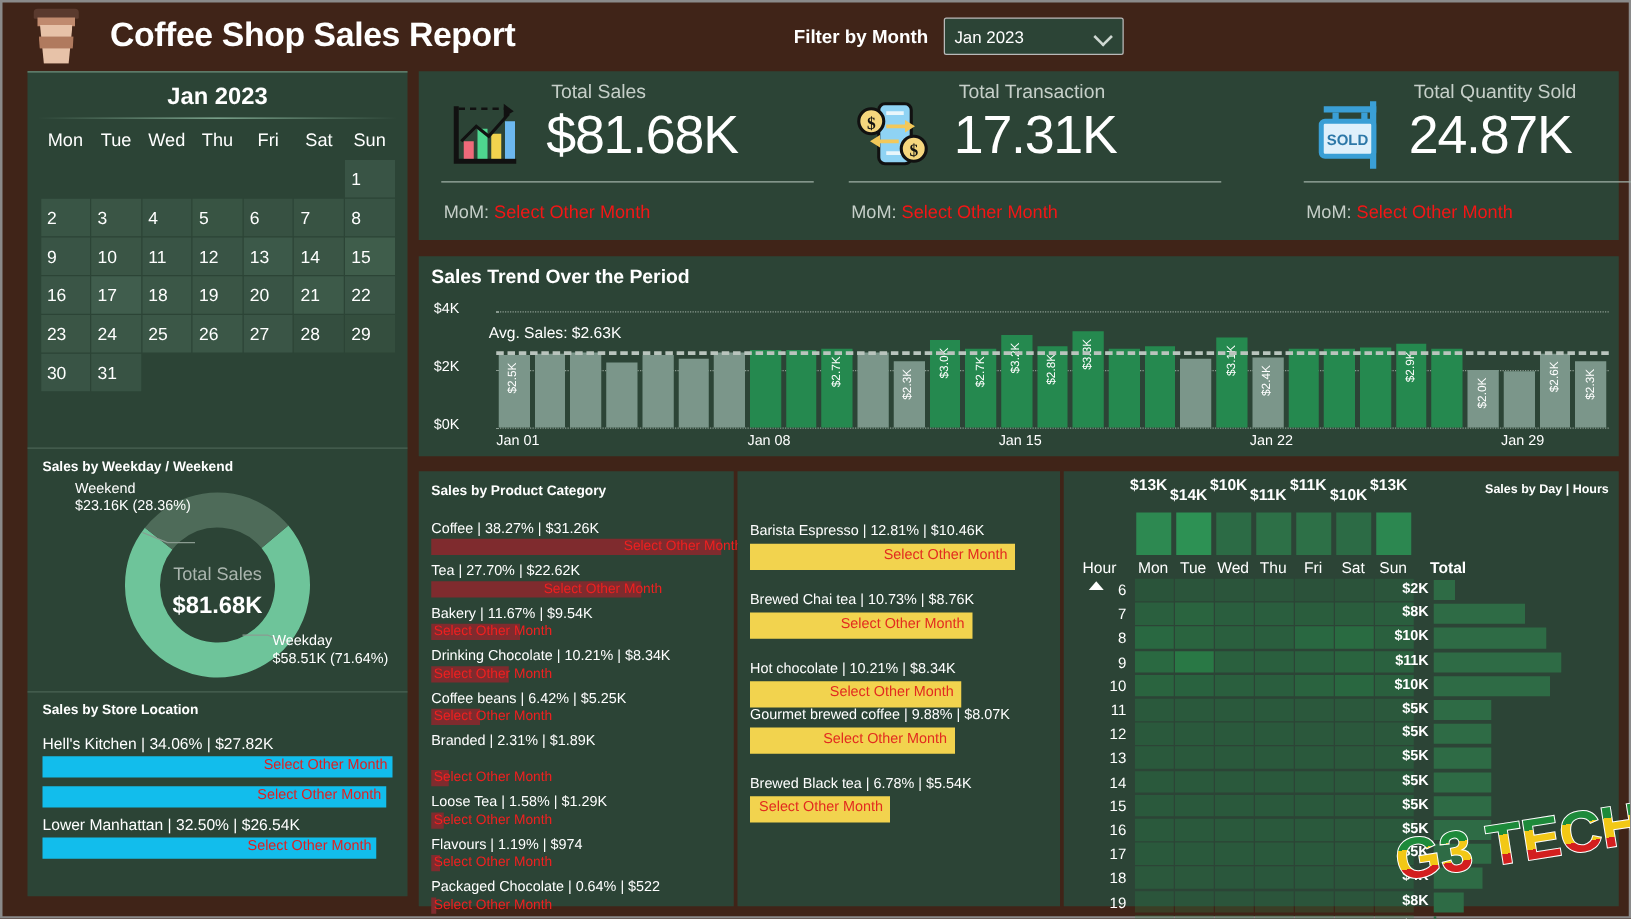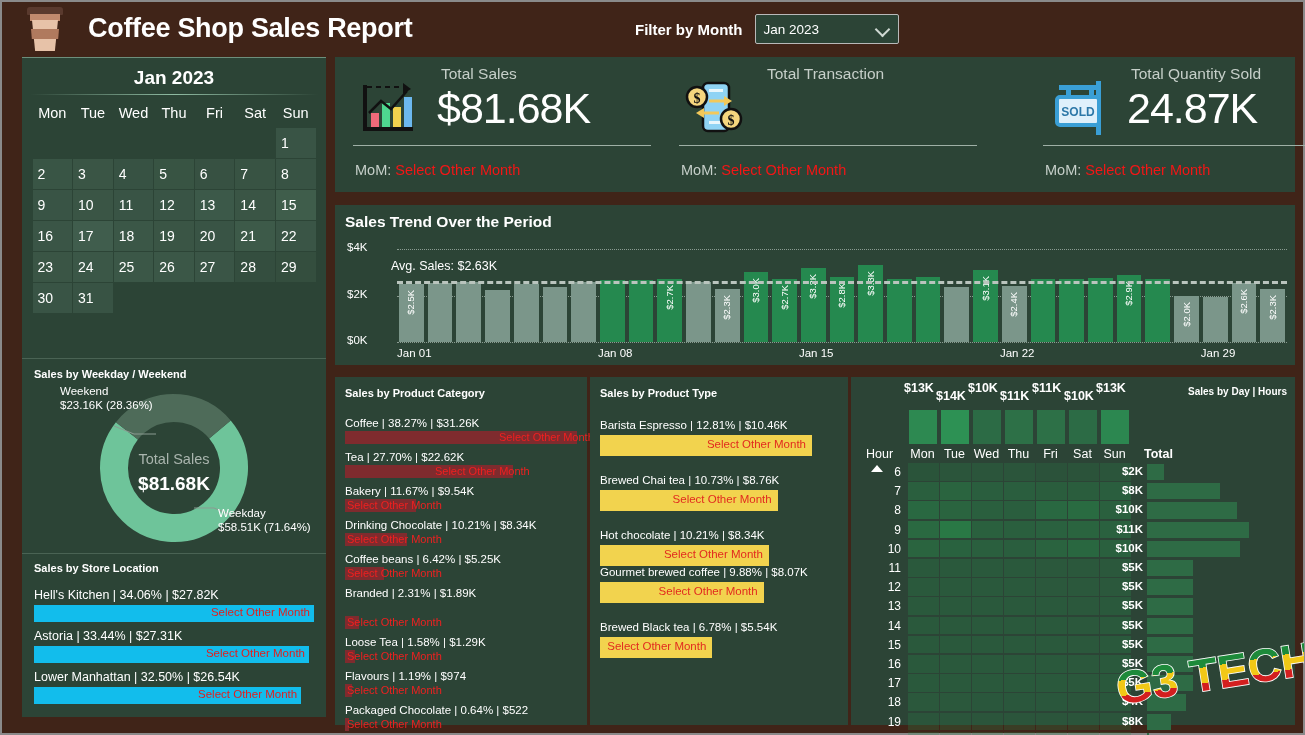--- a/index.html
+++ b/index.html
@@ -250,21 +250,20 @@
     <div style="position:absolute; left:12px; top:504px;" class="sect-title">Sales by Store Location</div>
     <div id="loc-list" style="position:absolute; left:12px; top:530px; width:280px;">
         <div class="loc-row">
           <div class="loc-lbl">Hell's Kitchen | 34.06% | $27.82K</div>
           <div class="loc-bar-wrap">
             <div class="loc-bar" style="width: 100%; background: rgb(18, 189, 236);"></div>
             <div class="loc-sel" style="right: 0%; margin-right: 4px;">Select Other Month</div>
           </div>
         </div>
         <div class="loc-row">
-          <div class="loc-lbl">Astoria | 33.44% | $27.31K</div>
           <div class="loc-bar-wrap">
             <div class="loc-bar" style="width: 98.2%; background: rgb(18, 189, 236);"></div>
             <div class="loc-sel" style="right: 1.8%; margin-right: 4px;">Select Other Month</div>
           </div>
         </div>
         <div class="loc-row">
           <div class="loc-lbl">Lower Manhattan | 32.50% | $26.54K</div>
           <div class="loc-bar-wrap">
             <div class="loc-bar" style="width: 95.4%; background: rgb(18, 189, 236);"></div>
             <div class="loc-sel" style="right: 4.6%; margin-right: 4px;">Select Other Month</div>
@@ -299,20 +298,21 @@
       <path d="M26 24 L44 24" stroke="#f2c85a" stroke-width="3"></path>
       <path d="M41 19 L49 24 L41 29 Z" fill="#f2c85a"></path>
       <path d="M36 36 L18 36" stroke="#f2c85a" stroke-width="3"></path>
       <path d="M21 31 L13 36 L21 41 Z" fill="#f2c85a"></path>
       <circle cx="14" cy="20" r="10" fill="#f5d67e" stroke="#111" stroke-width="2.5"></circle>
       <text x="14" y="26" font-size="14" font-weight="bold" text-anchor="middle" fill="#111" font-family="Liberation Serif, serif">$</text>
       <circle cx="48" cy="42" r="10" fill="#f5d67e" stroke="#111" stroke-width="2.5"></circle>
       <text x="48" y="48" font-size="14" font-weight="bold" text-anchor="middle" fill="#111" font-family="Liberation Serif, serif">$</text>
             </svg></div>
           <div class="kpi-name" style="left: 96px; top: 8px;">Total Transaction</div>
+          <div class="kpi-val" style="left: 92px; top: 27px;">17.31K</div>
           <div class="kpi-rule" style="left: 8px; top: 88px; width: 298px;"></div>
           <div class="kpi-mom" style="left: 10px; top: 105px;"><span>MoM: </span><b>Select Other Month</b></div>
         </div>
         <div class="kpi" style="left: 700px; width: 320px;">
           <div style="position: absolute; left: 12px; top: 20px;"><svg width="66" height="62" viewBox="0 0 66 62">
       <rect x="49" y="4" width="5" height="54" fill="#3a9fd6"></rect>
       <rect x="12" y="8" width="42" height="5" fill="#3a9fd6"></rect>
       <rect x="19" y="13" width="5" height="8" fill="#3a9fd6"></rect>
       <rect x="42" y="13" width="5" height="8" fill="#3a9fd6"></rect>
       <rect x="10" y="20" width="42" height="28" rx="3" fill="#dff0fb" stroke="#3a9fd6" stroke-width="4"></rect>
@@ -467,21 +467,20 @@
           <div class="bar-row-lbl" style="margin-bottom: 2px;">Packaged Chocolate | 0.64% | $522</div>
           <div style="position: relative; height: 13px;">
             <div class="bar-row-bar" style="width: 3.944px; background: rgb(127, 43, 46);"></div>
             <div class="bar-row-sel" style="left: 2px;">Select Other Month</div>
           </div>
         </div>
       </div>
   </div>
 
   <div class="type-panel">
-    <div style="padding:10px 0 0 10px;" class="sect-title">Sales by Product Type</div>
     <div id="type-host" style="position:absolute; left:10px; top:42px; width:236px;">
         <div style="position: relative; margin-bottom: 18px;">
           <div class="t-lbl" style="margin-bottom: 4px;">Barista Espresso | 12.81% | $10.46K</div>
           <div class="t-bar" style="width: 212px; background: rgb(242, 211, 78);">
             <div class="t-sel" style="right: 6px; top: 3px;">Select Other Month</div>
           </div>
         </div>
         <div style="position: relative; margin-bottom: 18px;">
           <div class="t-lbl" style="margin-bottom: 4px;">Brewed Chai tea | 10.73% | $8.76K</div>
           <div class="t-bar" style="width: 177.656px; background: rgb(242, 211, 78);">

